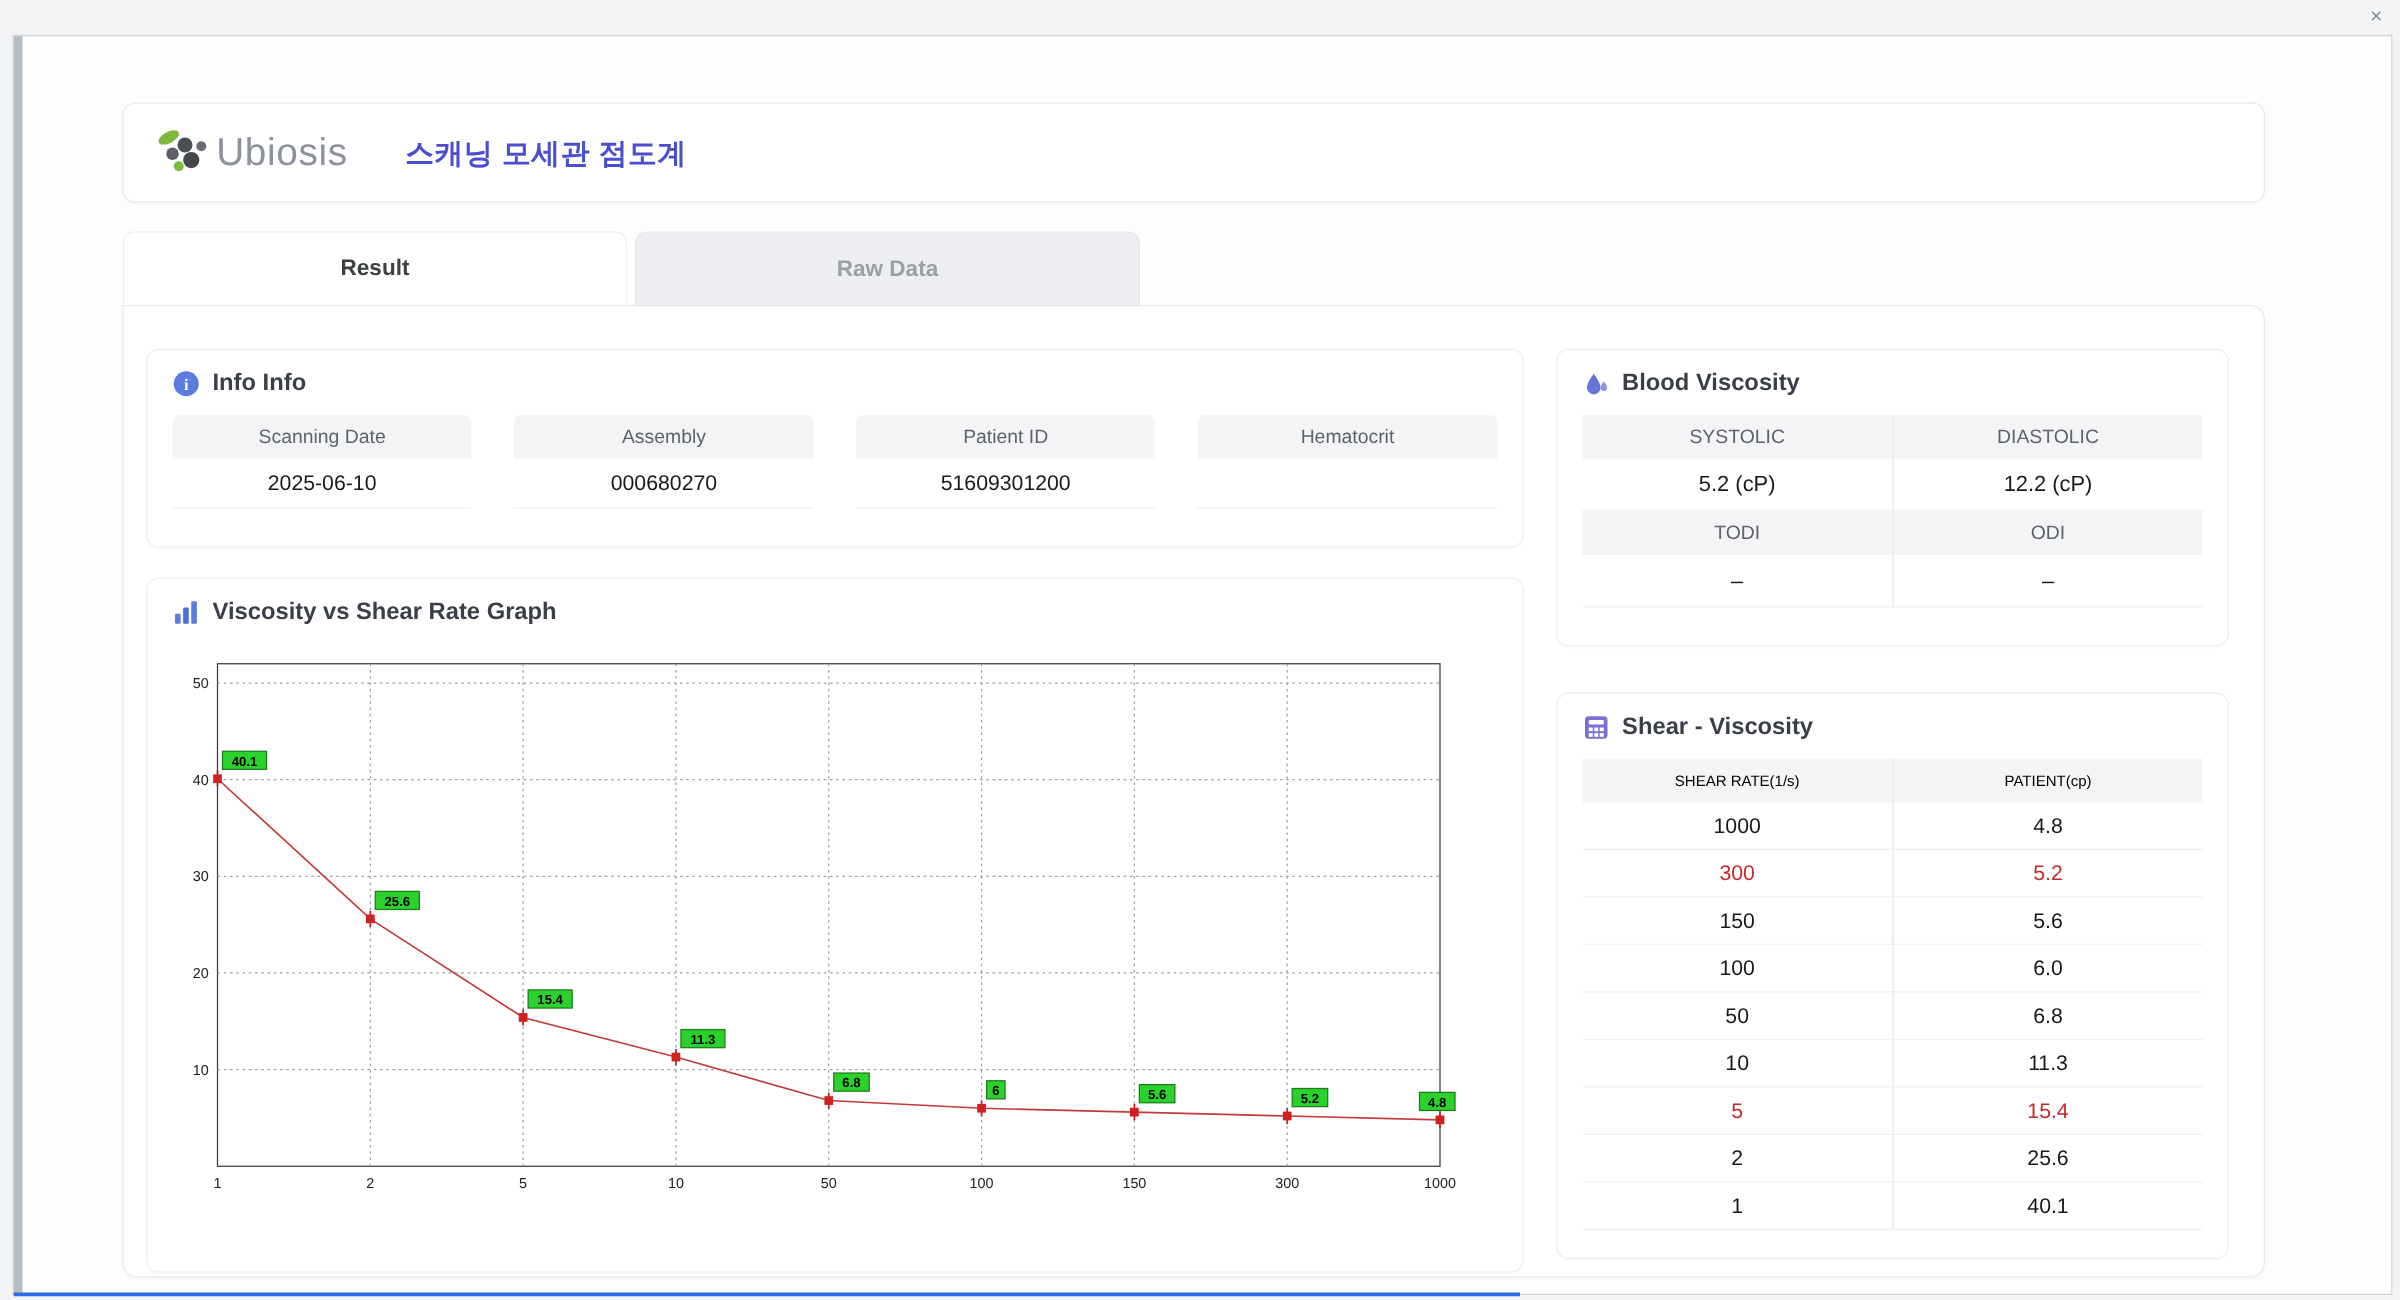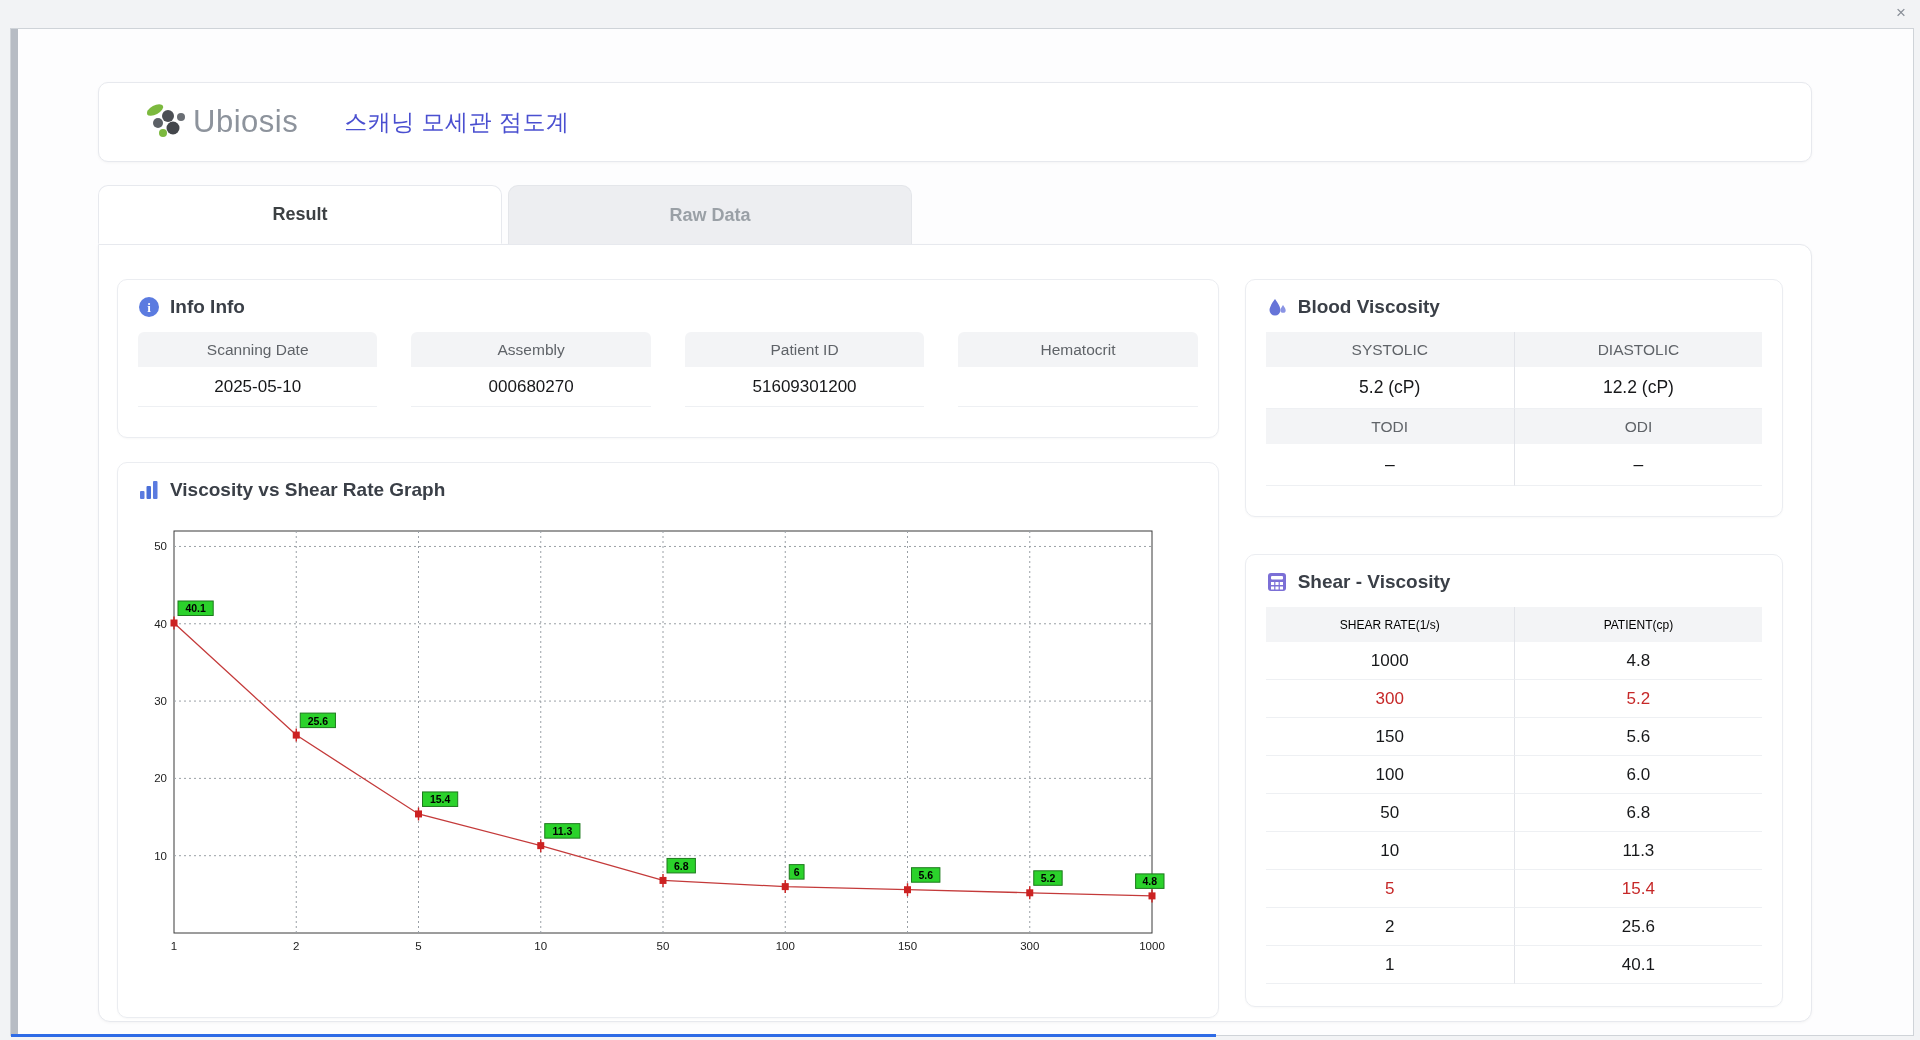--- a/index.html
+++ b/index.html
@@ -4,24 +4,24 @@
 <style>
   *{margin:0;padding:0;box-sizing:border-box}
   html,body{width:1920px;height:1040px;overflow:hidden}
   body{background:#f2f3f5;font-family:"Liberation Sans","DejaVu Sans",sans-serif;color:#202124;position:relative}
   .close-btn{position:absolute;top:1px;right:14px;font-size:17px;color:#8a8f98;cursor:pointer;line-height:24px}
   .frame{position:absolute;top:28px;left:10px;right:6px;bottom:4px;background:#fdfdfe;border:1px solid #cfd3d8}
   .edge-strip{position:absolute;top:0;left:0;bottom:0;width:7px;background:#b7bcc4}
   .frame::after{content:"";position:absolute;left:0;bottom:-2px;width:1205px;height:3px;background:#2e6be6}
   .content{position:relative;margin-left:87px;padding-top:53px;width:1714px}
   .card{background:#fff;border:1px solid #e7e9ee;border-radius:10px}
-  .header-card{height:80px;display:flex;align-items:center;padding:0 44px;box-shadow:0 1px 3px rgba(0,0,0,.04);margin-bottom:23px}
+  .header-card{height:80px;display:flex;align-items:center;padding:0 24px;box-shadow:0 1px 3px rgba(0,0,0,.04);margin-bottom:23px}
   .logo{display:flex;align-items:center;gap:4px}
   .logo-text{font-size:31px;color:#8d939c;font-weight:500;letter-spacing:.5px}
-  .app-title{margin-left:46px;font-size:23px;font-weight:normal;color:#4a4fd0;letter-spacing:.5px}
+  .app-title{margin-left:46px;font-size:23px;font-weight:bold;color:#4a4fd0;letter-spacing:.5px}
   .tabs{display:flex;position:relative;z-index:2}
   .tab{width:404px;height:59px;display:flex;align-items:center;justify-content:center;font-size:18px;font-weight:bold;border-radius:10px 10px 0 0;cursor:pointer}
   .tab.active{background:#fff;border:1px solid #e7e9ee;border-bottom:1px solid #fff;color:#3c4043;margin-bottom:-1px}
   .tab.inactive{background:#edeef1;border:1px solid #e4e6ea;border-bottom:none;color:#9aa0a6;margin-left:6px}
   .main-card{height:778px;border-radius:0 12px 12px 12px;padding:34px 28px 0 18px;display:flex;gap:26px;position:relative;z-index:1;box-shadow:0 1px 3px rgba(0,0,0,.04)}
   .col-left{width:1103px}
   .col-right{width:539px}
   .sub-card{border:1px solid #ebedf1;border-radius:10px;padding:16px 20px;box-shadow:0 1px 2px rgba(0,0,0,.03)}
   .sec-title{display:flex;align-items:center;gap:10px;font-size:19px;font-weight:bold;color:#3a3f47;margin-bottom:14px}
   .sec-title svg{flex:0 0 auto}
@@ -81,21 +81,21 @@
           <div class="sec-title">
             <svg width="22" height="22" viewBox="0 0 22 22">
               <circle cx="11" cy="11" r="10" fill="#5b7be0"></circle>
               <text x="11" y="16" text-anchor="middle" font-size="13" font-weight="bold" fill="#ffffff" font-family="Liberation Serif, serif">i</text>
             </svg>
             <span>Info Info</span>
           </div>
           <div class="fields">
               <div class="field">
                 <div class="field-label">Scanning Date</div>
-                <div class="field-value">2025-05-10</div>
+                <div class="field-value">2025-06-10</div>
               </div>
               <div class="field">
                 <div class="field-label">Assembly</div>
                 <div class="field-value">000680270</div>
               </div>
               <div class="field">
                 <div class="field-label">Patient ID</div>
                 <div class="field-value">51609301200</div>
               </div>
               <div class="field">

